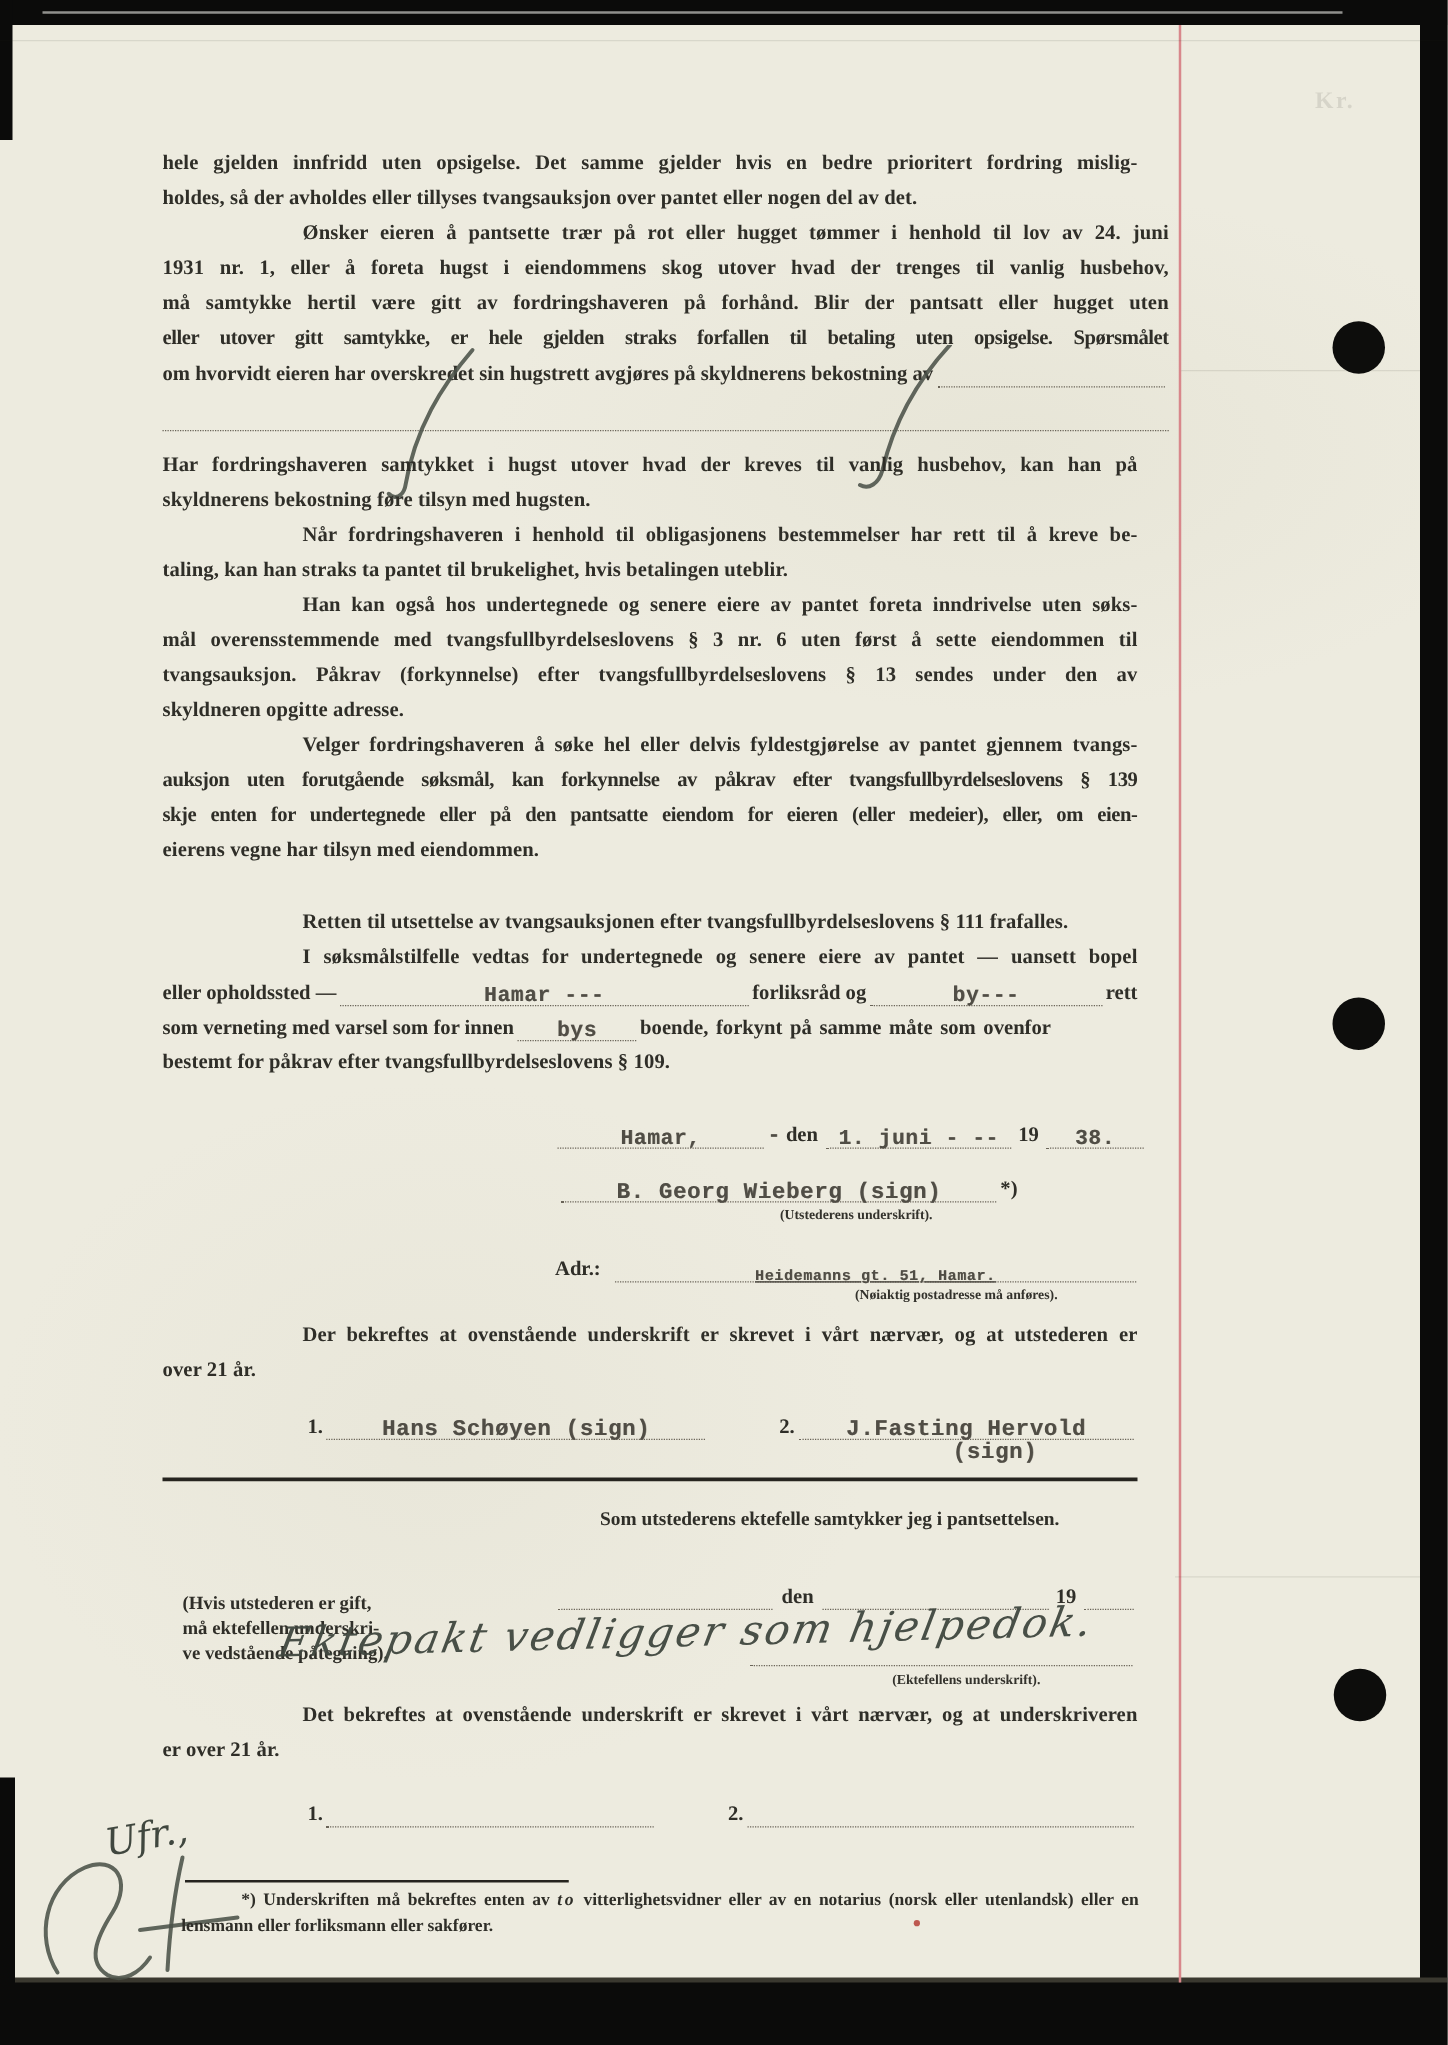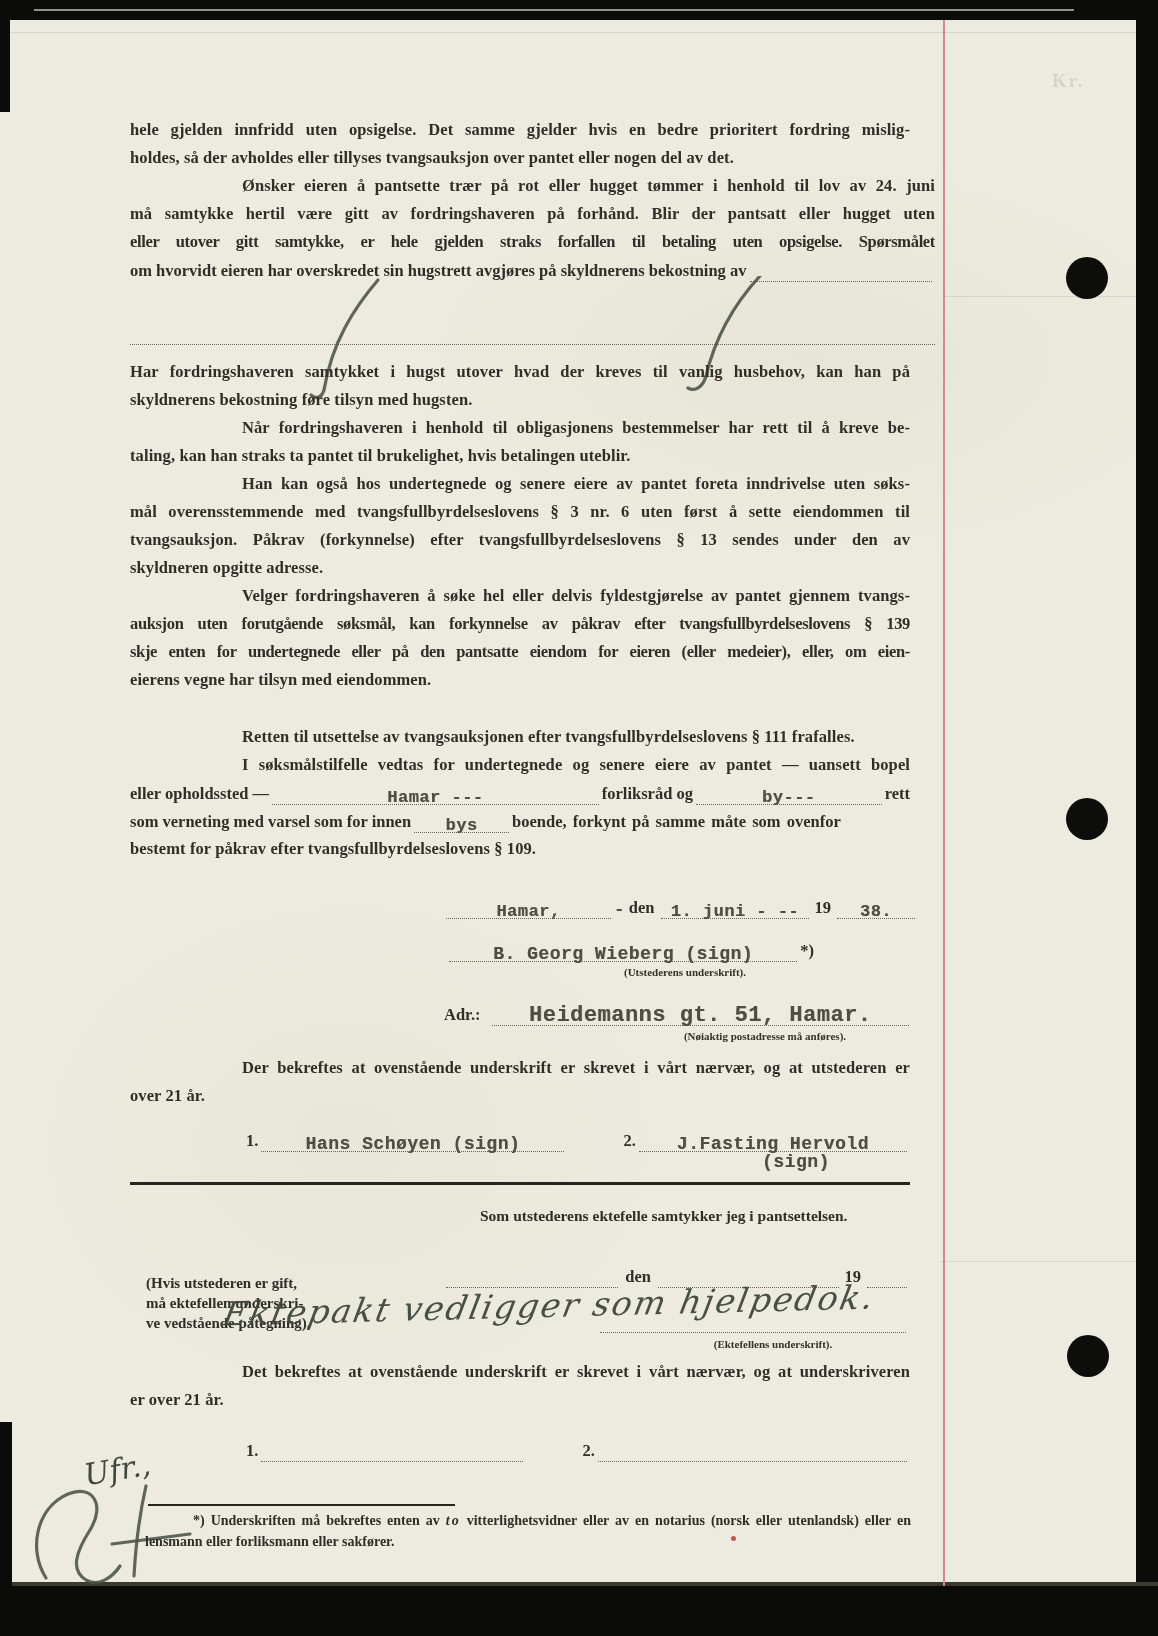--- a/index.html
+++ b/index.html
@@ -64,20 +64,21 @@
   <div class="hole" style="left:1067px;top:1335px;"></div>
   <div class="faint" style="left:1052px;top:70px;">Kr.</div>
 
   <div class="block" style="top:116px;">
     <div class="bl">hele gjelden innfridd uten opsigelse.  Det samme gjelder hvis en bedre prioritert fordring mislig-</div>
     <div class="bl last">holdes, så der avholdes eller tillyses tvangsauksjon over pantet eller nogen del av det.</div>
   </div>
 
   <div class="block" style="top:172px;width:805px;">
     <div class="bl ind">Ønsker eieren å pantsette trær på rot eller hugget tømmer i henhold til lov av 24. juni</div>
+    <div class="bl">1931 nr. 1, eller å foreta hugst i eiendommens skog utover hvad der trenges til vanlig husbehov,</div>
     <div class="bl">må samtykke hertil være gitt av fordringshaveren på forhånd.  Blir der pantsatt eller hugget uten</div>
     <div class="bl t1">eller utover gitt samtykke, er hele gjelden straks forfallen til betaling uten opsigelse.  Spørsmålet</div>
     <div class="fl">
       <span class="pt">om hvorvidt eieren har overskredet sin hugstrett avgjøres på skyldnerens bekostning av</span>
       <span class="dot" style="flex:1;"></span>
     </div>
   </div>
   <div class="block" style="top:330px;width:805px;">
     <div class="dot" style="height:14px;margin:0;"></div>
   </div>
@@ -157,21 +158,21 @@
     <span class="dot" style="flex:1;">
       <span class="tw" style="font-size:18px;">B. Georg Wieberg (sign)</span>
     </span>
     <span class="pt">*)</span>
   </div>
   <div class="cap" style="left:575px;top:966px;width:220px;">(Utstederens underskrift).</div>
 
   <div class="fl" style="position:absolute;left:444px;top:1000px;width:468px;">
     <span class="pt" style="padding-right:8px;">Adr.:</span>
     <span class="dot" style="flex:1;">
-      <span class="tw" style="font-size:22px;">Heidemanns gt. 51, Hamar.</span>
+      <span class="tw" style="font-size:12px;text-decoration:underline;">Heidemanns gt. 51, Hamar.</span>
     </span>
   </div>
   <div class="cap" style="left:640px;top:1030px;width:250px;">(Nøiaktig postadresse må anføres).</div>
 
   <div class="block" style="top:1054px;">
     <div class="bl ind">Der bekreftes at ovenstående underskrift er skrevet i vårt nærvær, og at utstederen er</div>
     <div class="bl last">over 21 år.</div>
   </div>
 
   <div class="fl" style="position:absolute;left:246px;top:1126px;width:664px;">

